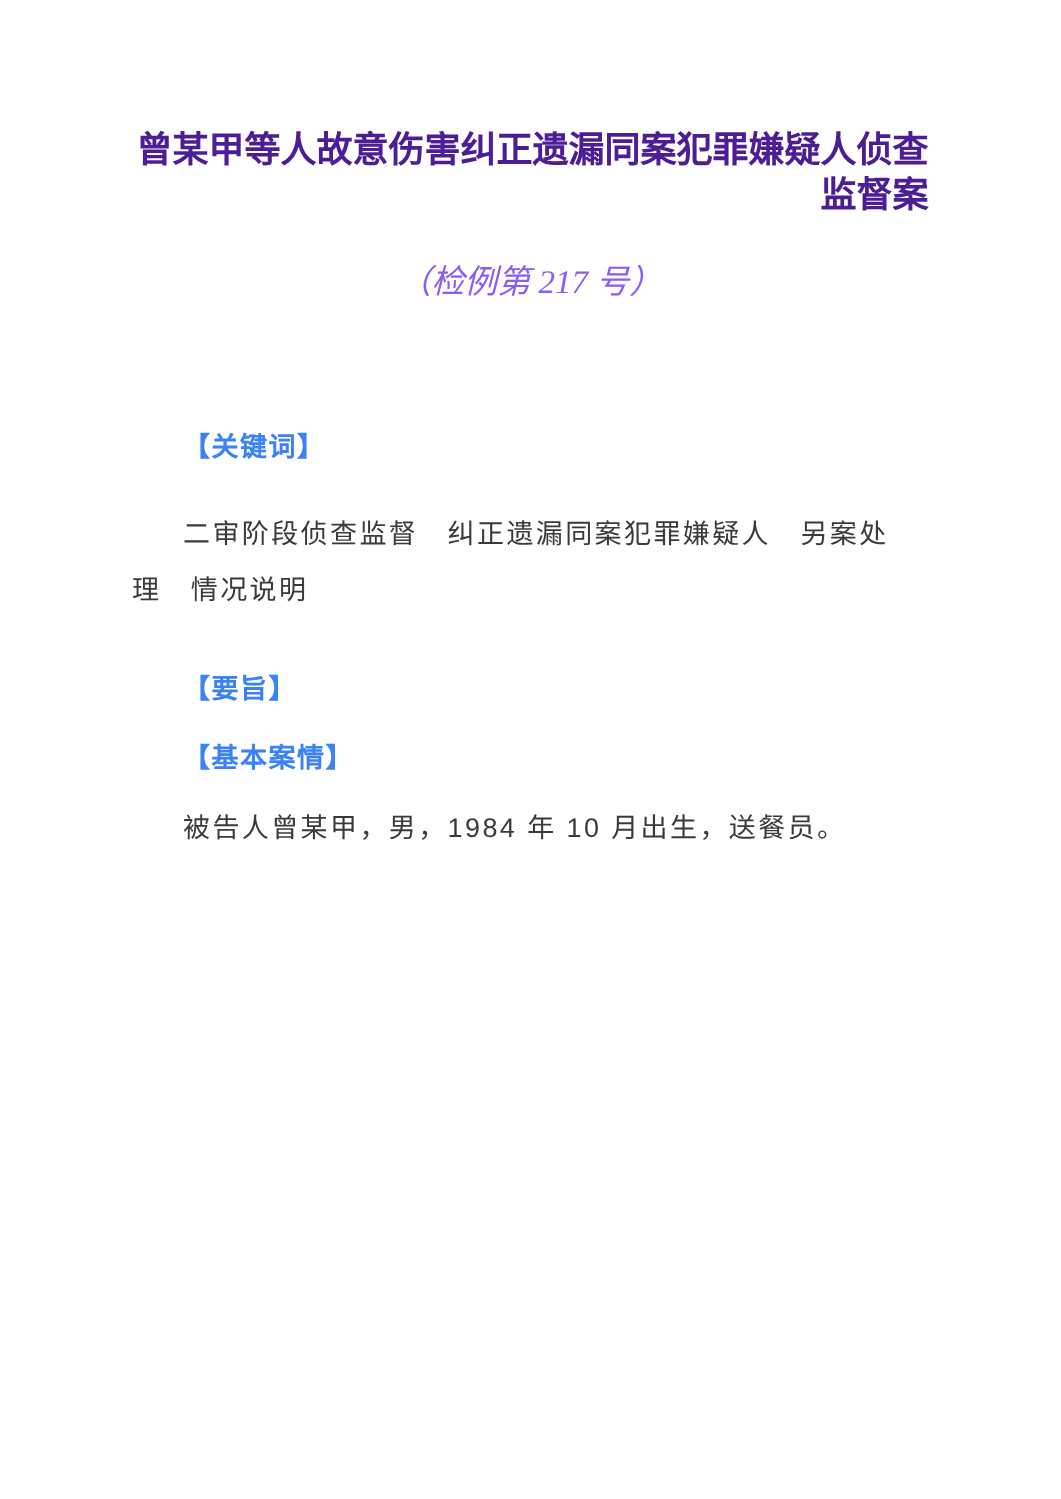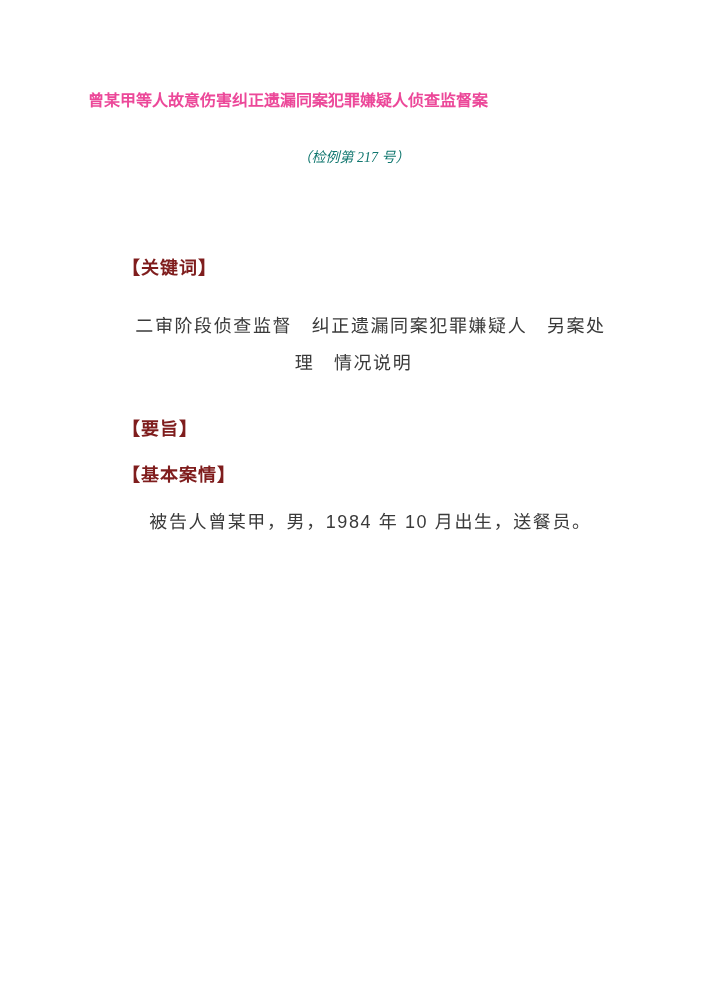--- a/index.html
+++ b/index.html
@@ -13,54 +13,53 @@
     overflow: hidden;
     font-family: "Liberation Sans", "DejaVu Sans", sans-serif;
     color: #333333;
   }
   .page {
     width: 531px;
     margin-left: 88px;
   }
   .doc-title {
     margin: 86px 0 0 0;
-    font-size: 16px;
+    font-size: 24px;
     line-height: 30px;
     font-weight: bold;
-    text-align: left;
+    text-align: right;
     letter-spacing: 0px;
-    color: #ec4899;
+    color: #4c1d95;
   }
   .case-number {
     margin: 27px 0 0 0;
-    font-size: 14px;
+    font-size: 22px;
     line-height: 30px;
     text-align: center;
     font-family: "Liberation Serif", "DejaVu Serif", serif;
     font-style: italic;
-    color: #0f766e;
+    color: #8b5cf6;
   }
   .sec-heading {
     margin: 0;
     font-size: 18px;
     line-height: 37px;
     font-weight: bold;
     text-indent: 34px;
     letter-spacing: 1px;
-    color: #7f1d1d;
+    color: #3b82f6;
   }
   .sec-body {
     margin: 0;
     font-size: 18px;
     line-height: 37px;
     letter-spacing: 1.6px;
     text-indent: 34px;
     white-space: pre-line;
     color: #3a3a3a;
-    text-align: center;
   }
   .sec-keywords .sec-heading { margin-top: 77px; }
   .sec-keywords .sec-body    { margin-top: 21px; }
   .sec-summary  .sec-heading { margin-top: 29px; }
   .sec-summary  .sec-body    { margin-top: 18px; }
   .sec-facts    .sec-heading { margin-top: 9px; }
   .sec-facts    .sec-body    { margin-top: 10px; }
 </style>
 </head>
 <body>

